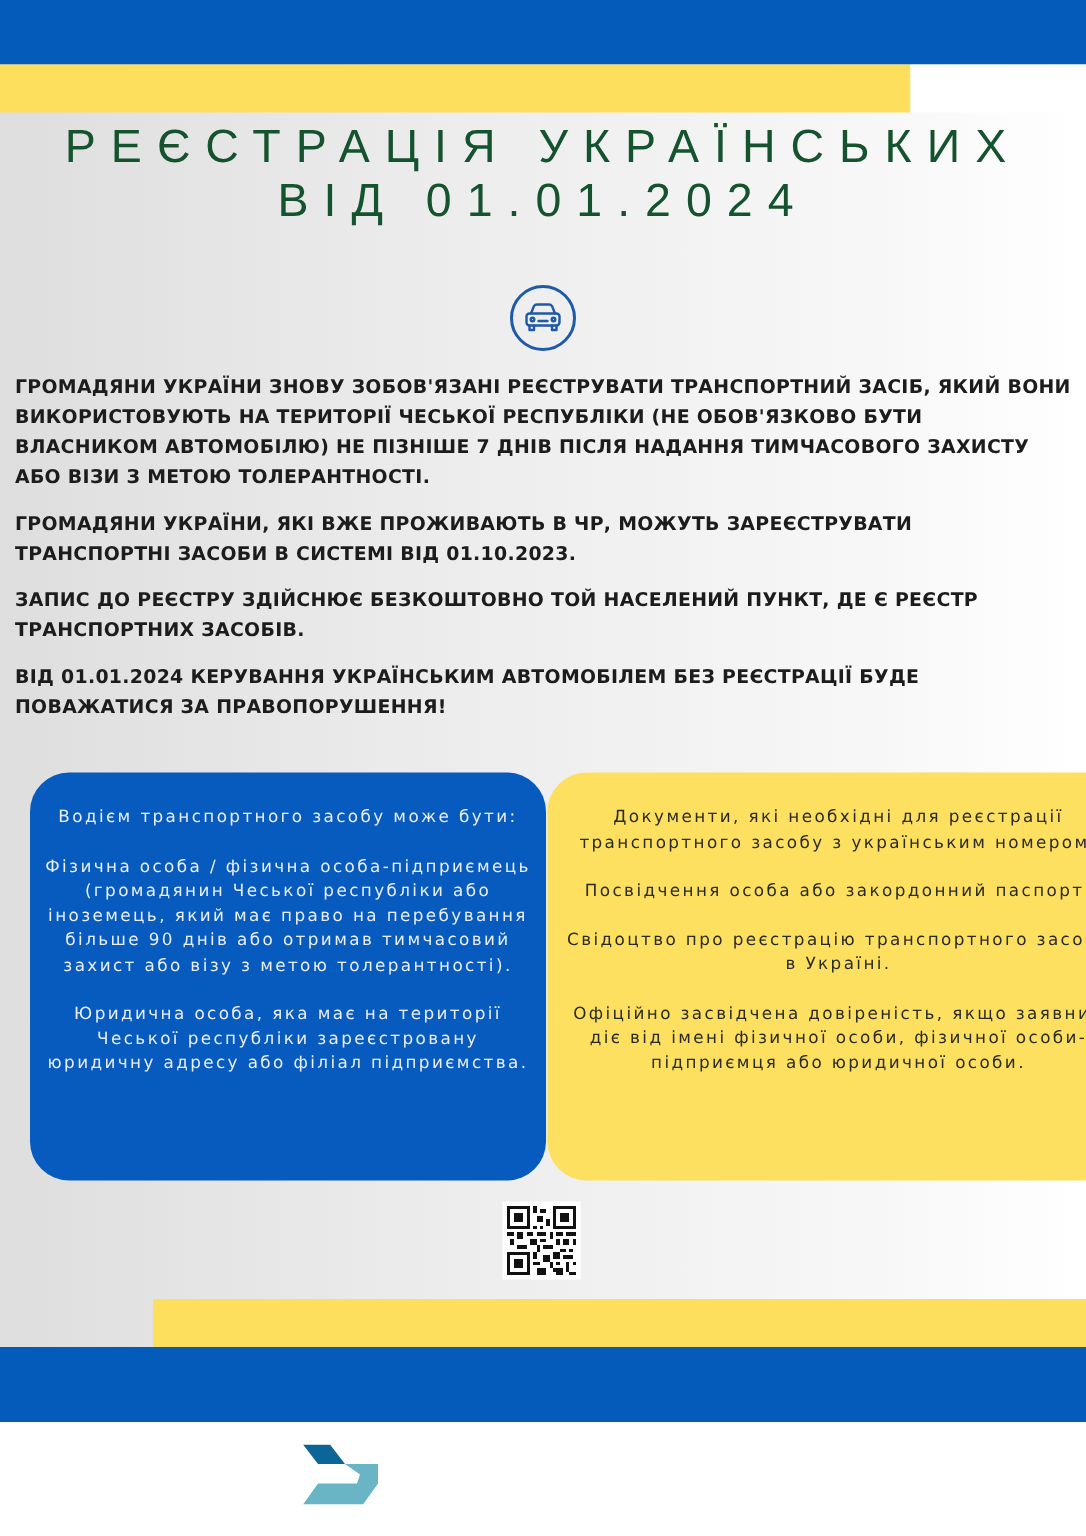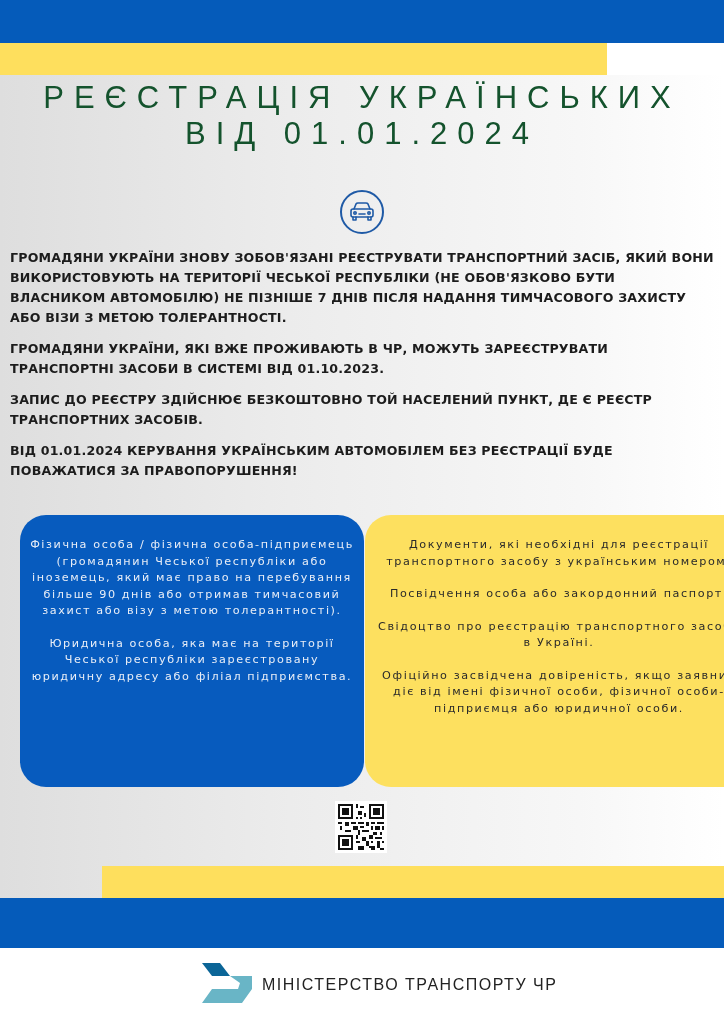--- a/index.html
+++ b/index.html
@@ -76,20 +76,21 @@
 </div>
 
 <div class="intro">
   <p>ГРОМАДЯНИ УКРАЇНИ ЗНОВУ ЗОБОВ'ЯЗАНІ РЕЄСТРУВАТИ ТРАНСПОРТНИЙ ЗАСІБ, ЯКИЙ ВОНИ ВИКОРИСТОВУЮТЬ НА ТЕРИТОРІЇ ЧЕСЬКОЇ РЕСПУБЛІКИ (НЕ ОБОВ'ЯЗКОВО БУТИ ВЛАСНИКОМ АВТОМОБІЛЮ) НЕ ПІЗНІШЕ 7 ДНІВ ПІСЛЯ НАДАННЯ ТИМЧАСОВОГО ЗАХИСТУ АБО ВІЗИ З МЕТОЮ ТОЛЕРАНТНОСТІ.</p>
   <p>ГРОМАДЯНИ УКРАЇНИ, ЯКІ ВЖЕ ПРОЖИВАЮТЬ В ЧР, МОЖУТЬ ЗАРЕЄСТРУВАТИ ТРАНСПОРТНІ ЗАСОБИ В СИСТЕМІ ВІД 01.10.2023.</p>
   <p>ЗАПИС ДО РЕЄСТРУ ЗДІЙСНЮЄ БЕЗКОШТОВНО ТОЙ НАСЕЛЕНИЙ ПУНКТ, ДЕ Є РЕЄСТР ТРАНСПОРТНИХ ЗАСОБІВ.</p>
   <p>ВІД 01.01.2024 КЕРУВАННЯ УКРАЇНСЬКИМ АВТОМОБІЛЕМ БЕЗ РЕЄСТРАЦІЇ БУДЕ ПОВАЖАТИСЯ ЗА ПРАВОПОРУШЕННЯ!</p>
 </div>
 
 <div class="box box-blue">
+  <p>Водієм транспортного засобу може бути:</p>
   <p>Фізична особа / фізична особа-підприємець (громадянин Чеської республіки або іноземець, який має право на перебування більше 90 днів або отримав тимчасовий захист або візу з метою толерантності).</p>
   <p>Юридична особа, яка має на території Чеської республіки зареєстровану юридичну адресу або філіал підприємства.</p>
 </div>
 
 <div class="box box-yellow">
   <p>Документи, які необхідні для реєстрації транспортного засобу з українським номером:</p>
   <p>Посвідчення особа або закордонний паспорт.</p>
   <p>Свідоцтво про реєстрацію транспортного засобу в Україні.</p>
   <p>Офіційно засвідчена довіреність, якщо заявник діє від імені фізичної особи, фізичної особи-підприємця або юридичної особи.</p>
 </div>
@@ -120,14 +121,13 @@
 <div class="band bot-blue"></div>
 <div class="band bot-white"></div>
 
 <div class="footer">
   <span>
     <svg width="54" height="40" viewBox="0 0 54 40">
       <polygon points="2,0 20,0 30,13 12,13" fill="#0b6597"></polygon>
       <polygon points="12,13 30,13 52,13 52,26 42,40 2,40 12,26 38,26 40,20 30,13" fill="#69b5c6"></polygon>
     </svg>
   </span>
-  <span class="ministry-name">МІНІСТЕРСТВО ТРАНСПОРТУ ЧР</span>
 </div>
 
 </body></html>

